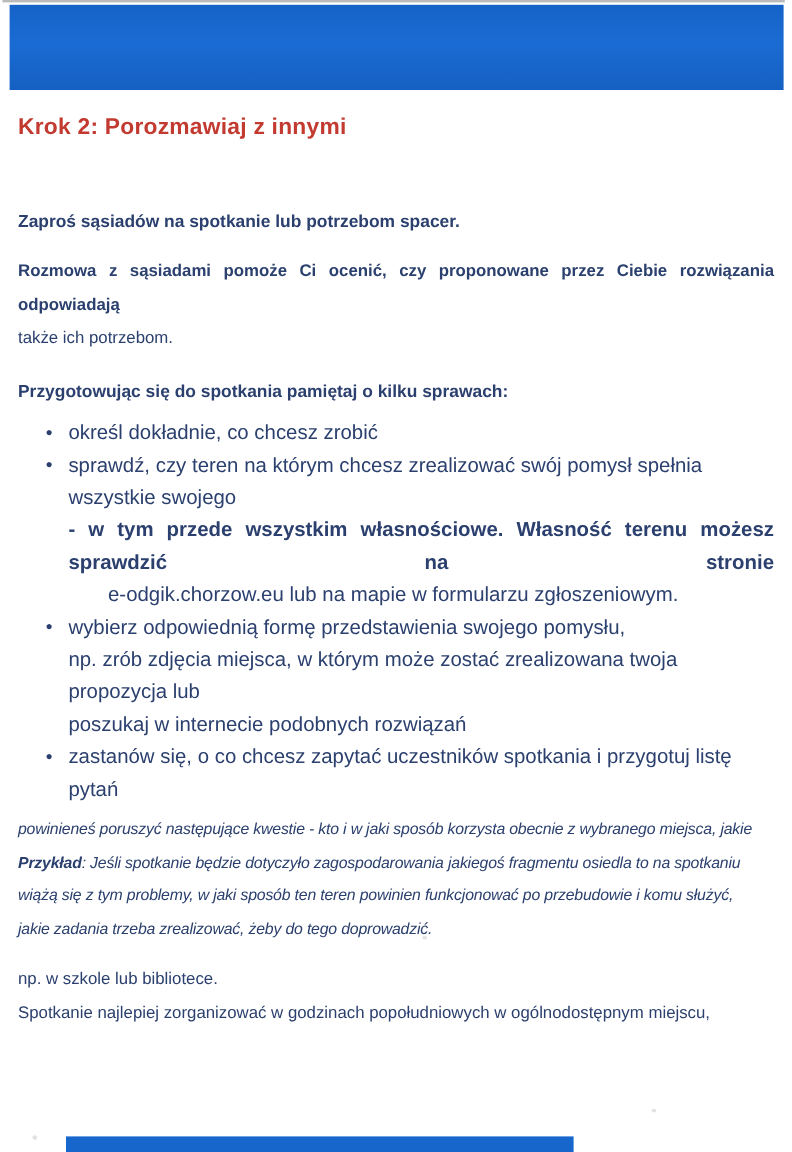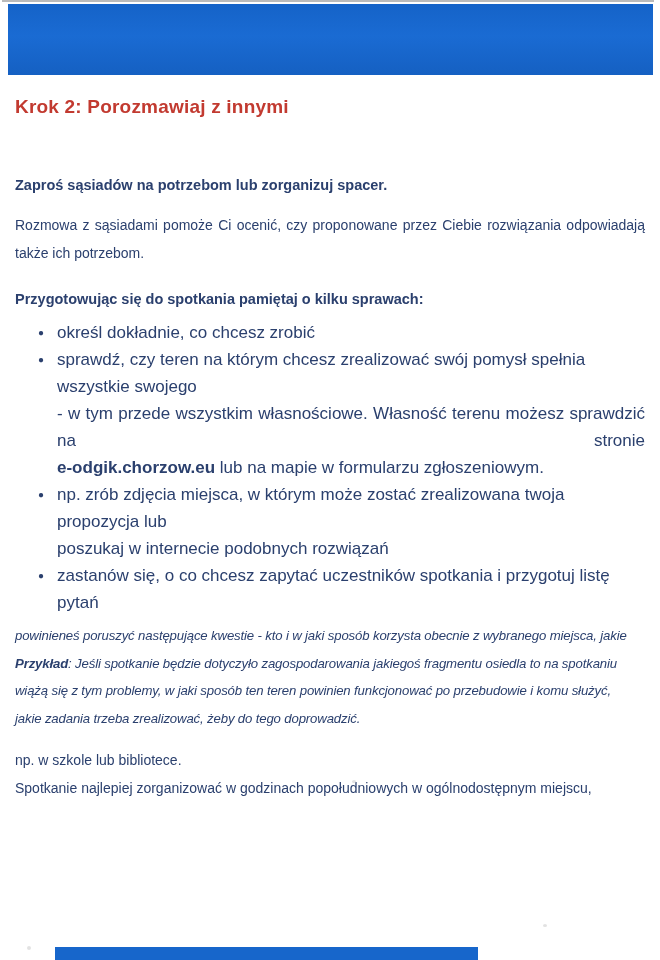--- a/index.html
+++ b/index.html
@@ -10,47 +10,47 @@
   .topline { position:absolute; top:0; left:2px; width:652px; height:2px; background:#777; opacity:.5; }
   .band {
     position:absolute; top:4px; left:8px; width:645px; height:71px;
     background:linear-gradient(180deg,#1563c8 0%,#1a6bd3 45%,#1560c2 100%);
   }
   .content { position:absolute; top:95px; left:15px; width:630px; }
   .title { font-size:19px; font-weight:bold; line-height:24px; letter-spacing:.2px; color:#c23a30; }
   .p-bold { margin-top:56px; font-size:14.5px; font-weight:bold; line-height:20px; }
   .para { font-size:14px; line-height:28px; }
   .rozmowa { margin-top:16px; }
-  .stretch { text-align:justify; text-align-last:justify; }
+  .stretch { text-align:justify; text-align-last:justify;font-weight:bold; }
   .heading { margin-top:22px; font-size:14.5px; font-weight:bold; line-height:20px; }
   .bullets { margin-top:10px; }
   .bullet { display:flex; }
   .dot { flex:0 0 19px; margin-left:23px; font-size:10px; line-height:27px; color:#2b406e; }
   .blines { flex:1; font-size:17px; line-height:27px; }
-  .bold { font-weight:bold; }
+  .bold { font-weight:normal;margin-left:33px; }
   .example { margin-top:6px; font-style:italic; font-size:13.2px; letter-spacing:-0.15px; line-height:27.5px; color:#2b406e; }
   .example .lead { font-weight:bold; }
   .closing { margin-top:14px; }
   .footer-band { position:absolute; left:55px; bottom:0; width:423px; height:13px; background:#1766cb; }
   .speck { position:absolute; background:#cfcfcf; opacity:.6; border-radius:50%; }
   .sp1 { left:352px; top:780px; width:4px; height:3px; }
   .sp2 { left:543px; top:924px; width:4px; height:3px; }
   .sp3 { left:27px; top:946px; width:4px; height:4px; }
 </style>
 </head>
 <body>
 
 <div class="page">
   <div class="topline"></div>
   <div class="band"></div>
 
   <div class="content">
     <div class="title">Krok 2: Porozmawiaj z innymi</div>
 
-    <div class="p-bold">Zaproś sąsiadów na potrzebom lub zorganizuj spacer.</div>
+    <div class="p-bold">Zaproś sąsiadów na spotkanie lub potrzebom spacer.</div>
 
     <div class="para rozmowa">
       <div class="stretch">Rozmowa z sąsiadami pomoże Ci ocenić, czy proponowane przez Ciebie rozwiązania odpowiadają</div>
       <div>także ich potrzebom.</div>
     </div>
 
     <div class="heading">Przygotowując się do spotkania pamiętaj o kilku sprawach:</div>
 
     <div class="bullets">
 
@@ -66,20 +66,21 @@
         <div class="blines">
           <div>sprawdź, czy teren na którym chcesz zrealizować swój pomysł spełnia wszystkie swojego</div>
           <div class="stretch">- w tym przede wszystkim własnościowe. Własność terenu możesz sprawdzić na stronie</div>
           <div><span class="bold">e-odgik.chorzow.eu</span><span> lub na mapie w formularzu zgłoszeniowym.</span></div>
         </div>
       </div>
 
       <div class="bullet">
         <span class="dot">●</span>
         <div class="blines">
+          <div>wybierz odpowiednią formę przedstawienia swojego pomysłu,</div>
           <div>np. zrób zdjęcia miejsca, w którym może zostać zrealizowana twoja propozycja lub</div>
           <div>poszukaj w internecie podobnych rozwiązań</div>
         </div>
       </div>
 
       <div class="bullet">
         <span class="dot">●</span>
         <div class="blines">
           <div>zastanów się, o co chcesz zapytać uczestników spotkania i przygotuj listę pytań</div>
         </div>

